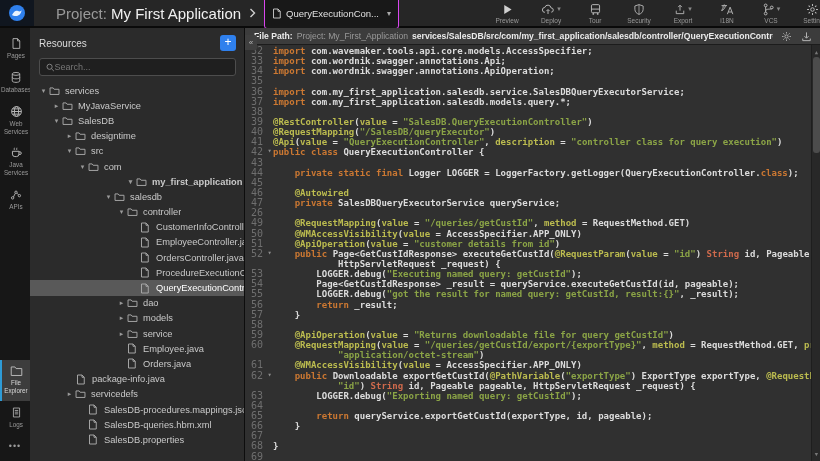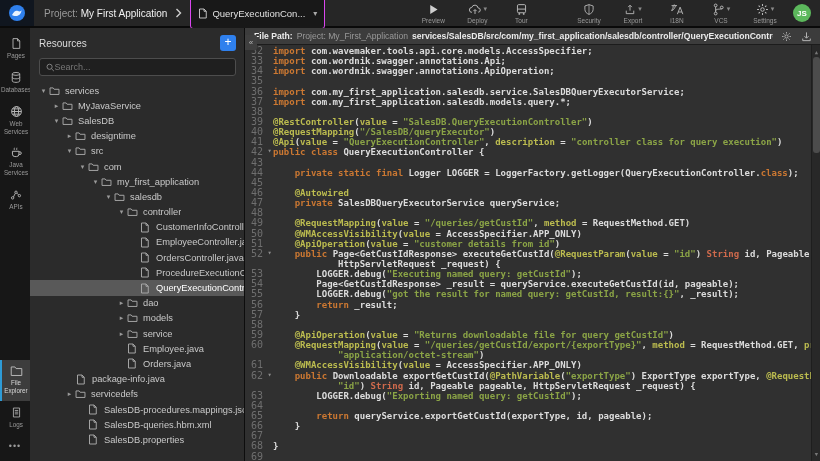--- a/index.html
+++ b/index.html
@@ -3,21 +3,21 @@
 <meta charset="utf-8">
 <style>
   * { margin:0; padding:0; box-sizing:border-box; }
   html,body { width:820px; height:461px; background:#141414; overflow:hidden; }
   body { font-family:"Liberation Sans", sans-serif; }
   .app { width:820px; height:461px; position:relative; display:flex; flex-direction:column; background:#141414; }
 
   
   .topbar { height:28px; background:#262626; display:flex; align-items:center; border-bottom:2px solid #0a0a0a; flex-shrink:0; }
   .logo { width:34px; height:26px; background:#10161f; display:flex; align-items:center; justify-content:center; flex-shrink:0; }
-  .proj { margin-left:10px; font-size:10px; white-space:nowrap; }
+  .proj { margin-left:22px; font-size:15px; white-space:nowrap; }
   .proj .lbl { color:#9a9a9a; }
   .proj .name { color:#f0f0f0; }
   .crumb-chev { color:#cfcfcf; margin:0 8px; font-size:10px; }
   .file-dd { display:flex; align-items:center; gap:5px; height:32px; padding:0 7px; background:#181818; border:1px solid #d946ef; border-radius:3px; color:#e0e0e0; font-size:9.5px; cursor:pointer; }
   .file-dd .caret { color:#aaa; font-size:8px; margin-left:3px; }
   .tb-group { display:flex; align-items:flex-start; }
   .tb-act { display:flex; flex-direction:column; align-items:center; min-width:36px; margin:0 4px; color:#9a9a9a; font-size:6.5px; cursor:pointer; }
   .tb-act .ic-row { display:flex; align-items:center; height:14px; }
   .tb-act .caret { color:#8a8a8a; font-size:7px; margin-left:2px; }
   .tb-act .t { margin-top:1px; white-space:nowrap; }
@@ -330,21 +330,21 @@
           </div>
           <div class="tree-row" style="padding-left: 47px;">
             <span class="tr-arrow">▾</span>
             <span class="tr-icon">
               <svg width="11" height="10" viewBox="0 0 16 14">
                 <path d="M1.5 2.5h4.5l1.5 2h7v7.5h-13z" fill="none" stroke="#a8a8a8" stroke-width="1.4"></path>
               </svg>
             </span>
             <span class="tr-label">com</span>
           </div>
-          <div class="tree-row" style="padding-left: 60px;">
+          <div class="tree-row" style="padding-left: 95px; font-weight: bold;">
             <span class="tr-arrow">▾</span>
             <span class="tr-icon">
               <svg width="11" height="10" viewBox="0 0 16 14">
                 <path d="M1.5 2.5h4.5l1.5 2h7v7.5h-13z" fill="none" stroke="#a8a8a8" stroke-width="1.4"></path>
               </svg>
             </span>
             <span class="tr-label">my_first_application</span>
           </div>
           <div class="tree-row" style="padding-left: 73px;">
             <span class="tr-arrow">▾</span>
@@ -610,21 +610,21 @@
             <span class="gutter">46</span>
             <span class="foldcol"></span>
             <span class="code-text"><span>    </span><span class="an">@Autowired</span></span>
           </div>
           <div class="code-row">
             <span class="gutter">47</span>
             <span class="foldcol"></span>
             <span class="code-text"><span>    </span><span class="kw">private </span><span>SalesDBQueryExecutorService queryService;</span></span>
           </div>
           <div class="code-row">
-            <span class="gutter">48</span>
+            <span class="gutter">26</span>
             <span class="foldcol"></span>
             <span class="code-text"></span>
           </div>
           <div class="code-row">
             <span class="gutter">49</span>
             <span class="foldcol"></span>
             <span class="code-text"><span>    </span><span class="an">@RequestMapping</span><span>(</span><span class="an">value</span><span> = </span><span class="st">"/queries/getCustId"</span><span>, </span><span class="an">method</span><span> = RequestMethod.GET)</span></span>
           </div>
           <div class="code-row">
             <span class="gutter">50</span>

